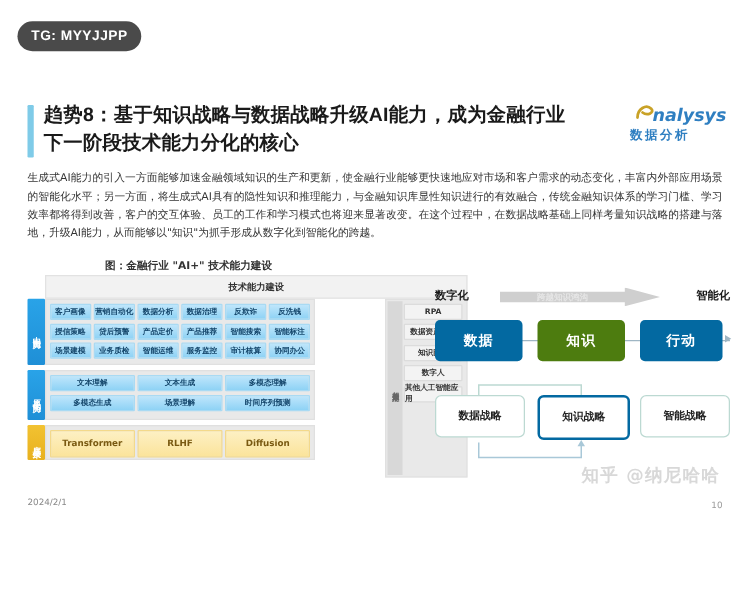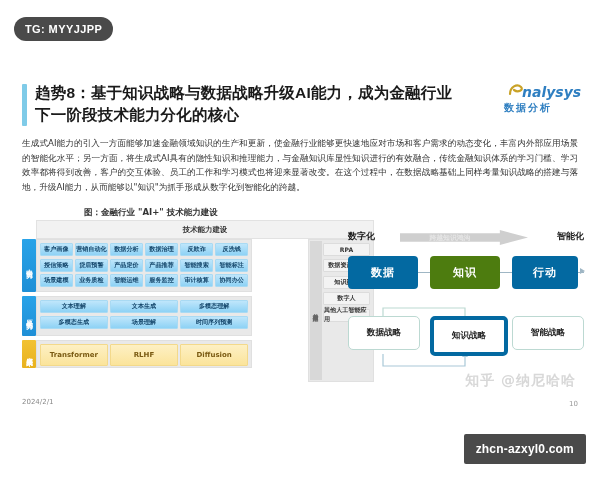--- a/index.html
+++ b/index.html
@@ -141,21 +141,21 @@
   .node.gold{background:#4d7c0f;}
 
   .strategy{position:relative;margin-top:26px;height:40px;padding-left:16px;}
   .sbox{
     position:absolute;top:0;height:32px;border-radius:5px;background:#fff;
     display:flex;align-items:center;justify-content:center;
     font-size:8.6px;font-weight:bold;color:#222;
     font-family:"DejaVu Sans",sans-serif;
   }
   .sbox.b1{border:1px solid #bcd9d2;left:0;width:70px;}
-  .sbox.b2{border:4px solid #0369a1;left:82px;width:70px;}
+  .sbox.b2{border:2px solid #0369a1;left:82px;width:70px;}
   .sbox.b3{border:1px solid #bcd9d2;left:164px;width:70px;}
   .loop{position:absolute;left:0;top:-18px;width:160px;height:74px;pointer-events:none;}
 
   
   .footer-date{
     position:absolute;left:22px;top:398px;font-size:7px;color:#888;
     font-family:"DejaVu Sans",sans-serif;
   }
   .footer-center{
     position:absolute;left:0;right:0;top:398px;text-align:center;
@@ -283,14 +283,13 @@
       <div class="sbox b1">数据战略</div>
       <div class="sbox b2">知识战略</div>
       <div class="sbox b3">智能战略</div>
     </div>
   </div>
 
   <div class="footer-date">2024/2/1</div>
   <div class="footer-page">10</div>
   <div class="zhihu-wm">知乎 @纳尼哈哈</div>
 
-  <div class="url-badge">zhcn-azxyl0.com</div>
 </div>
 
 </body></html>

